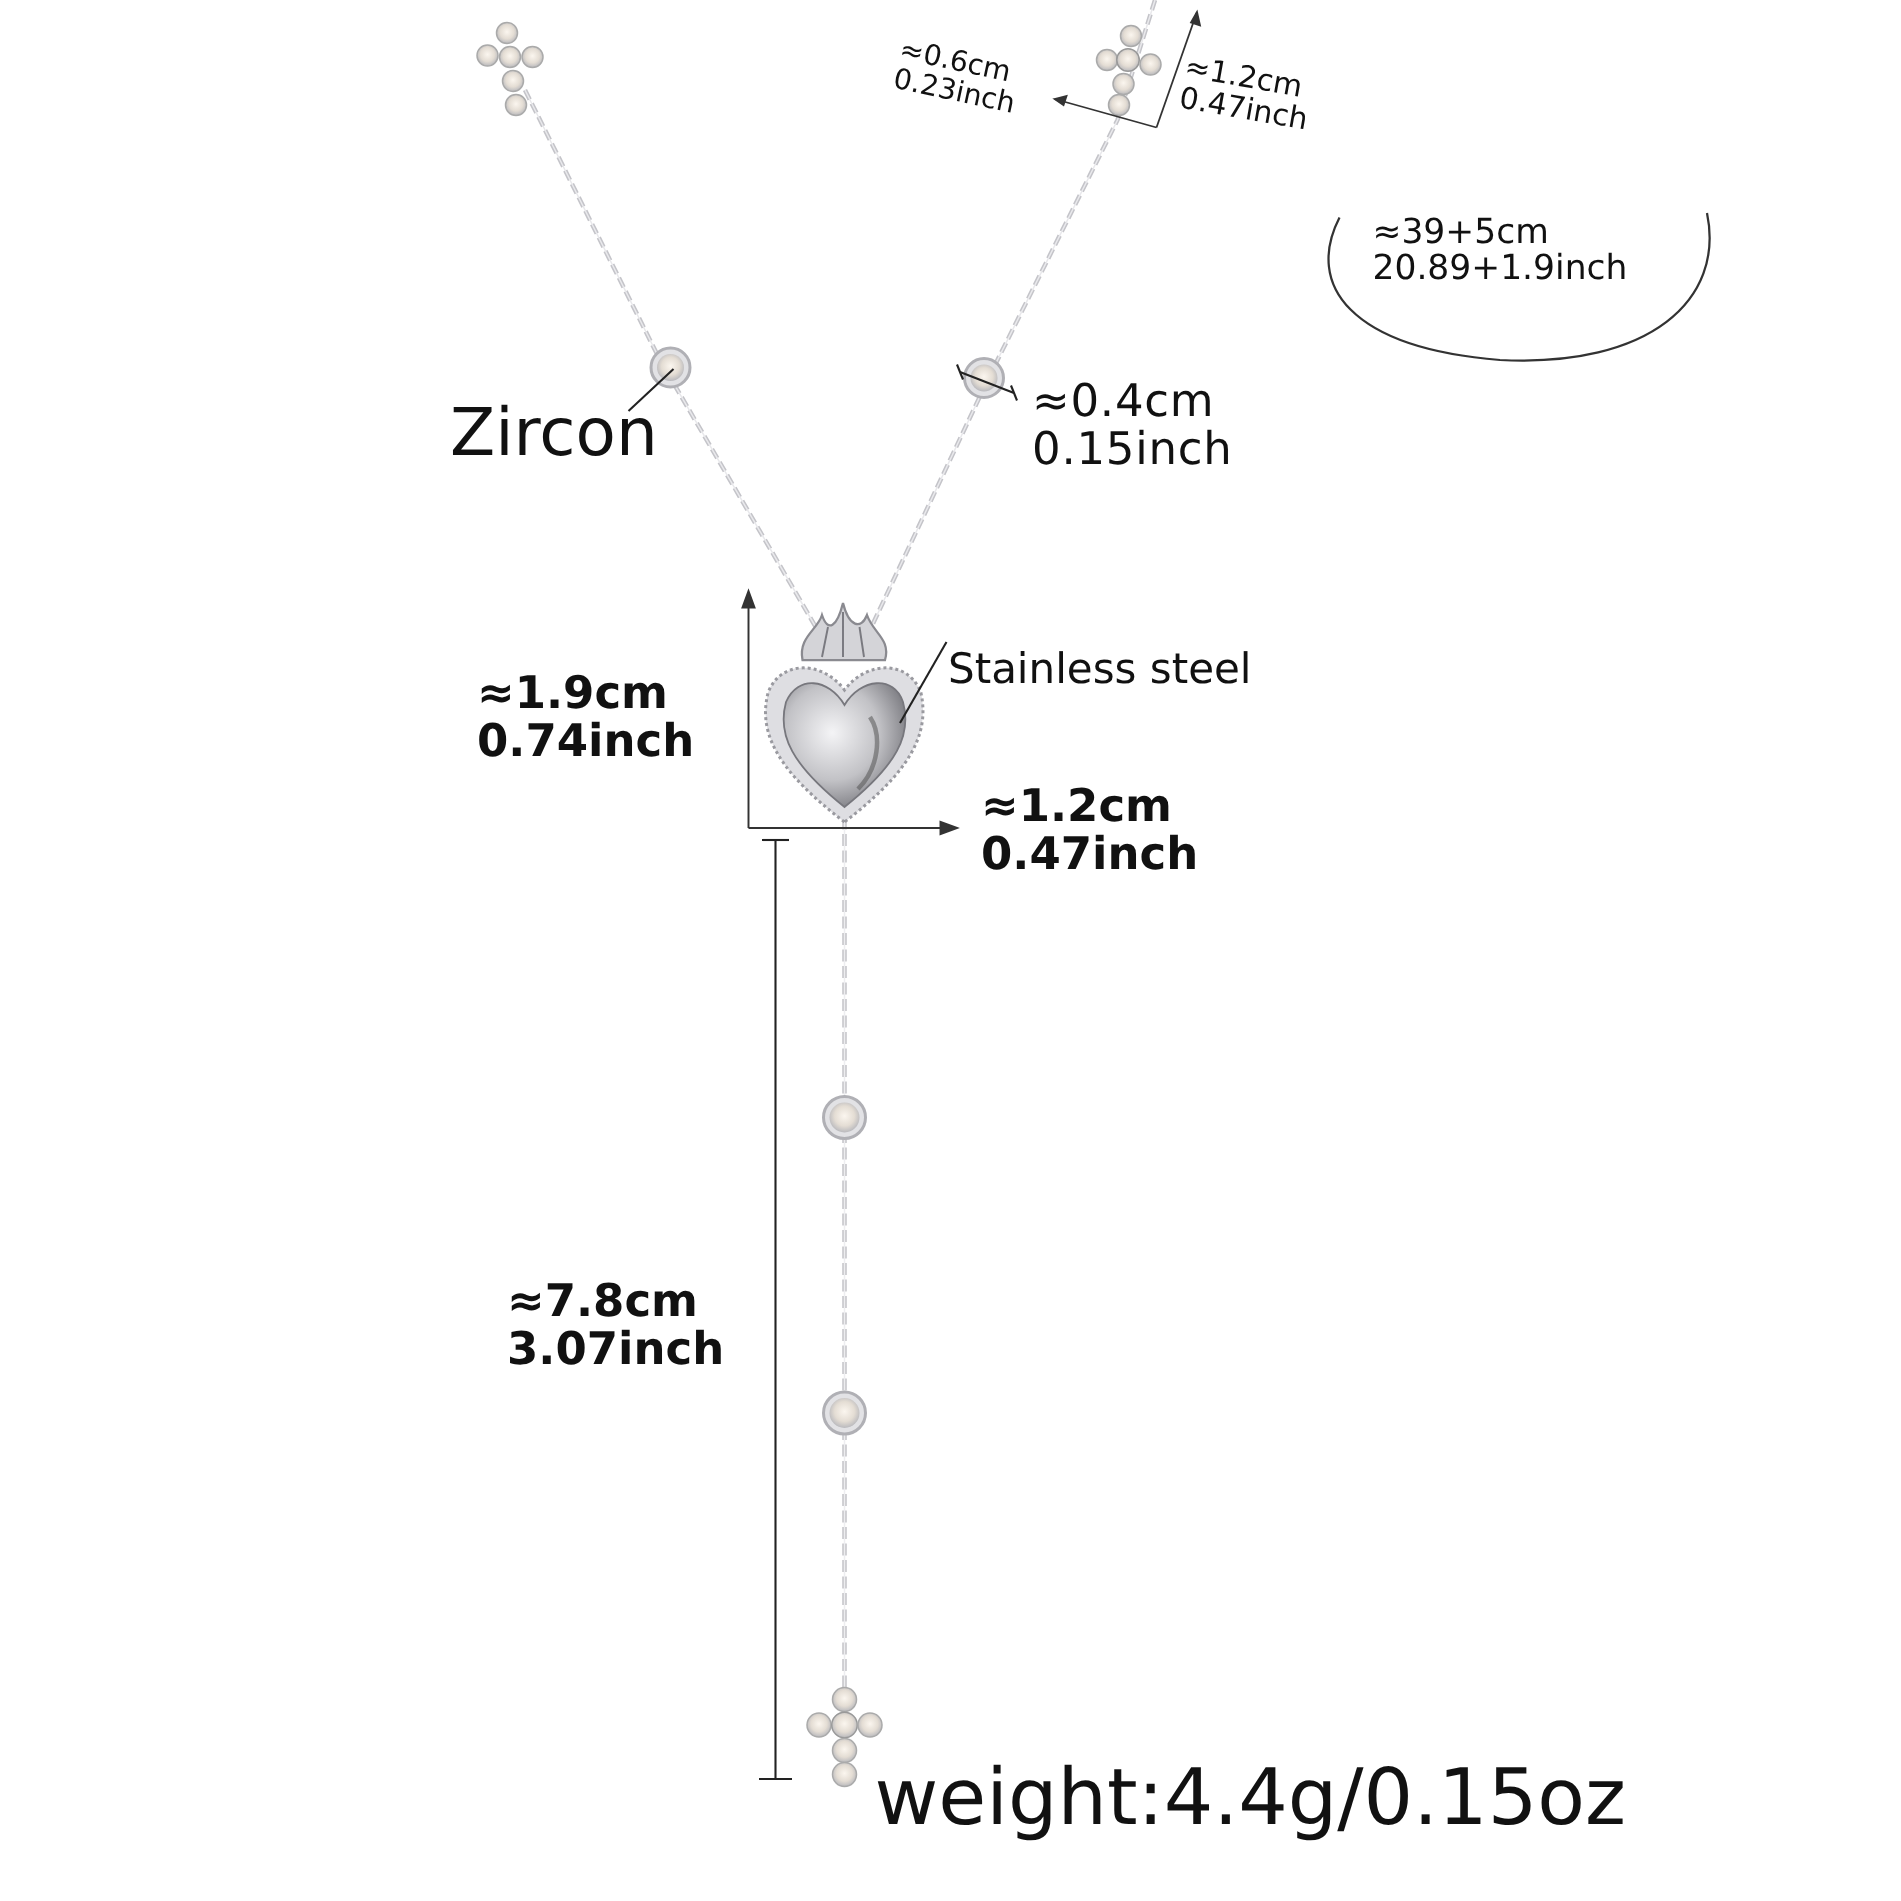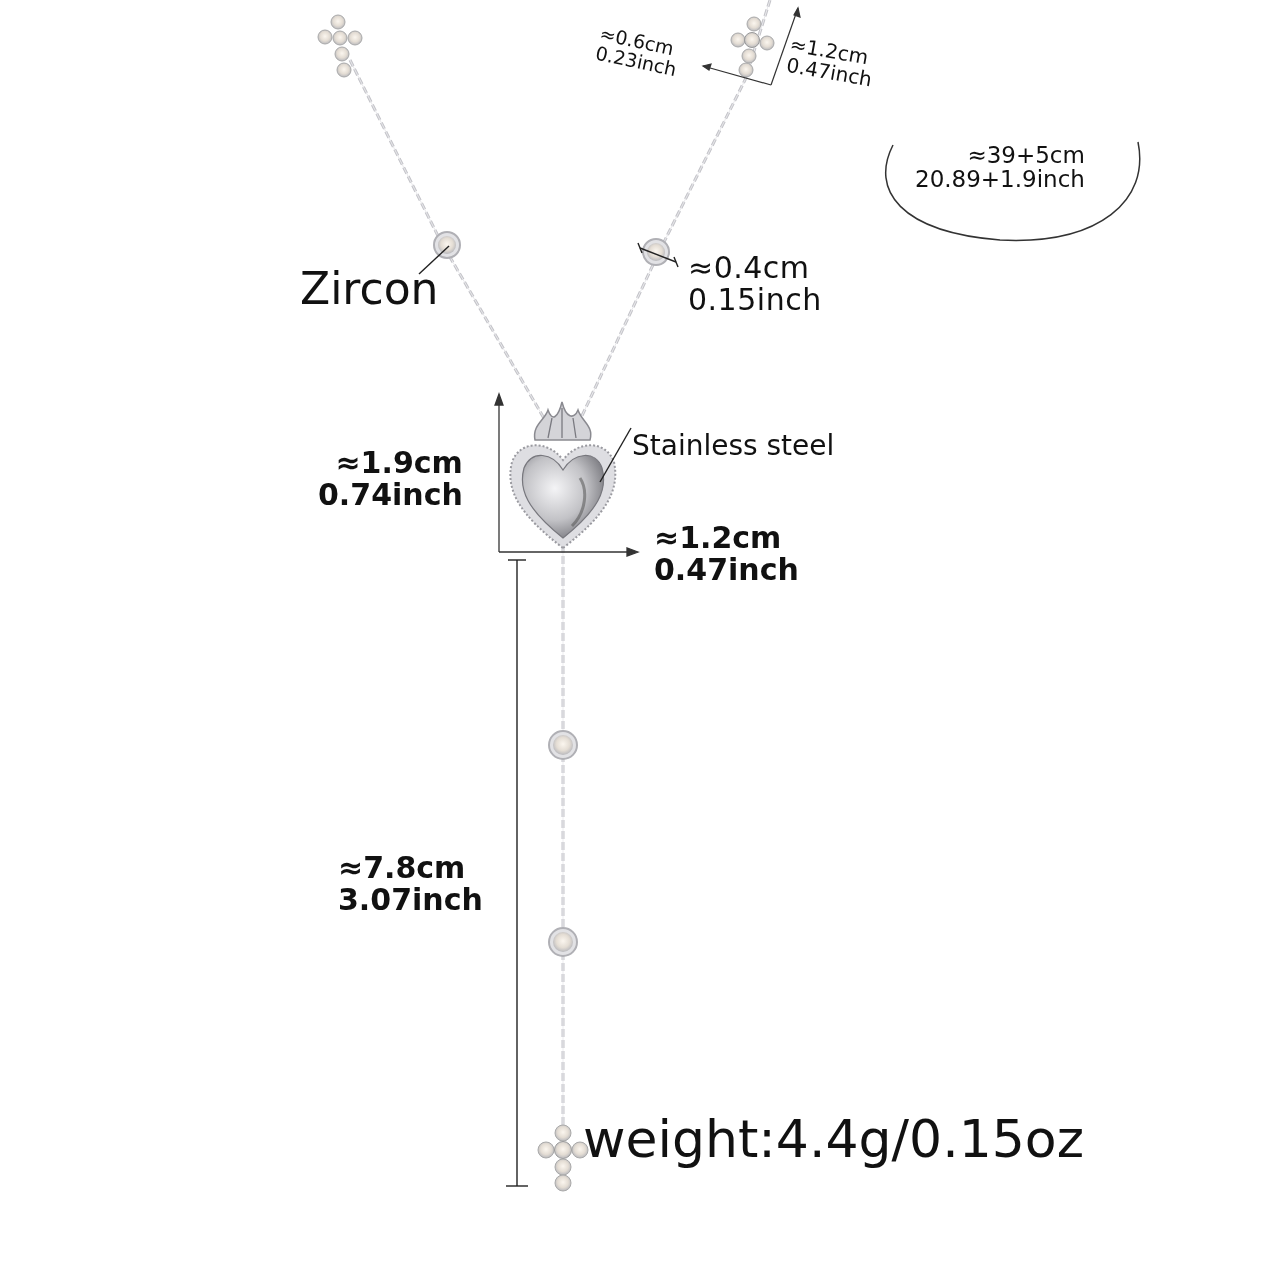--- a/index.html
+++ b/index.html
@@ -135,42 +135,42 @@
 <div class="lbl rot-left" style="left:602px; top:24px; font-size:19px;">
   <span>≈0.6cm</span>
   <span>0.23inch</span>
 </div>
 
 <div class="lbl rot-right" style="left:792px; top:34px; font-size:20px;">
   <span>≈1.2cm</span>
   <span>0.47inch</span>
 </div>
 
-<div class="lbl" style="left:915px; top:143px; font-size:23px; text-align:right;">
+<div class="lbl" style="left:915px; top:143px; font-size:23px; text-align:left;">
   <span>≈39+5cm</span>
   <span>20.89+1.9inch</span>
 </div>
 
 <div class="lbl" style="left:300px; top:266px; font-size:44px;">Zircon</div>
 
 <div class="lbl" style="left:688px; top:252px; font-size:30px; font-weight:normal; letter-spacing:0.5px;">
   <span>≈0.4cm</span>
   <span>0.15inch</span>
 </div>
 
 <div class="lbl" style="left:632px; top:431px; font-size:28px;">Stainless steel</div>
 
-<div class="lbl" style="left:318px; top:447px; font-size:30px; font-weight:bold; text-align:right;">
+<div class="lbl" style="left:318px; top:447px; font-size:30px; font-weight:bold; text-align:left;">
   <span>≈1.9cm</span>
   <span>0.74inch</span>
 </div>
 
 <div class="lbl" style="left:654px; top:522px; font-size:30px; font-weight:bold;">
   <span>≈1.2cm</span>
   <span>0.47inch</span>
 </div>
 
 <div class="lbl" style="left:338px; top:852px; font-size:30px; font-weight:bold; text-align:left;">
   <span>≈7.8cm</span>
   <span>3.07inch</span>
 </div>
 
-<div class="lbl" style="left:583px; top:1112px; font-size:52px;">weight:4.4g/0.15oz</div>
+<div class="lbl" style="left:583px; top:1172px; font-size:52px;">weight:4.4g/0.15oz</div>
 
 </body></html>

